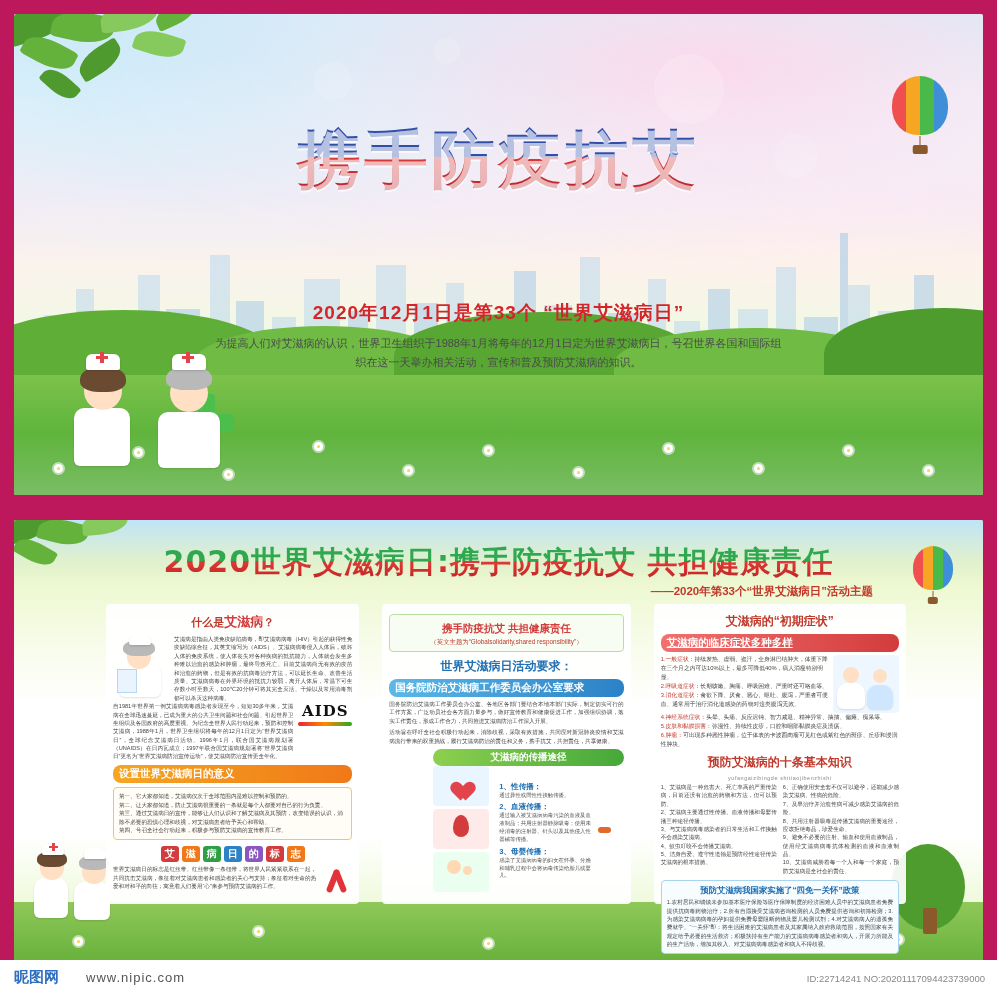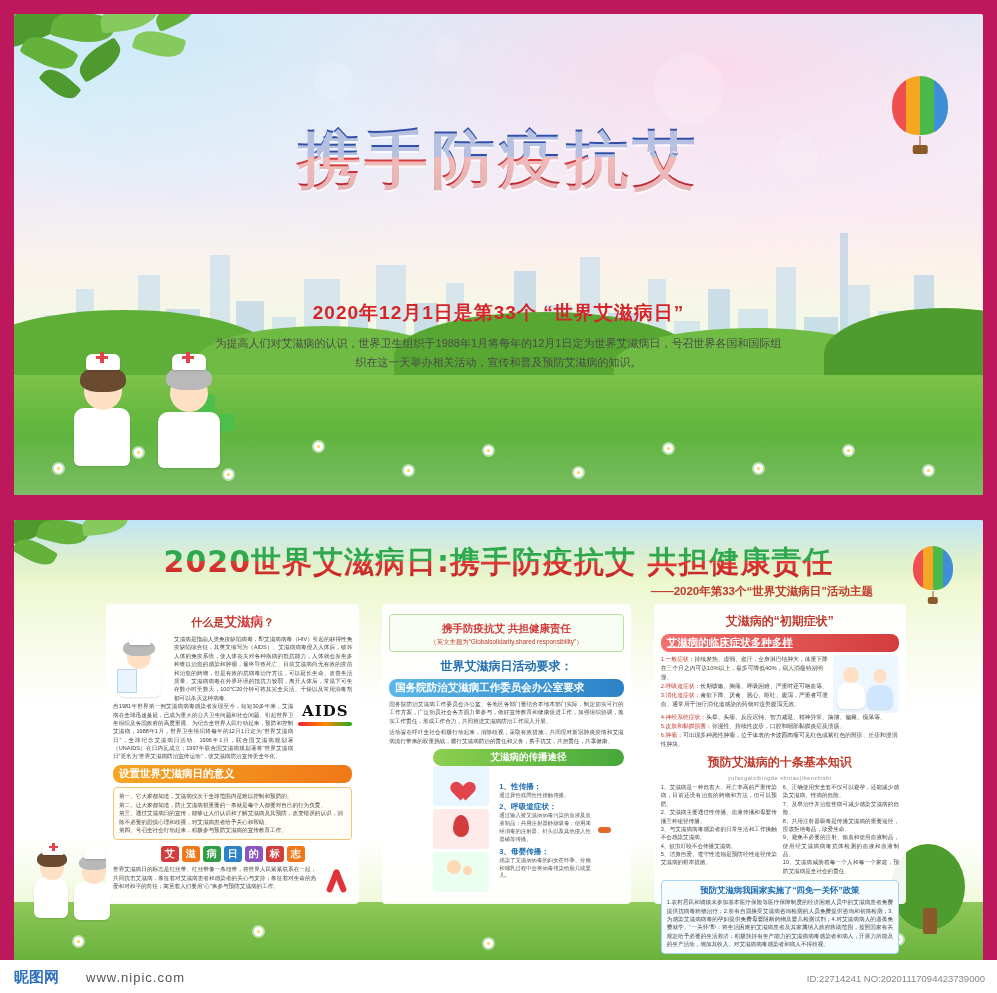--- a/index.html
+++ b/index.html
@@ -364,21 +364,21 @@
                 <div style="position:absolute;left:14px;top:8px;width:14px;height:14px;border-radius:50%;background:#ffd9b3"></div>
                 <div style="position:absolute;left:30px;top:14px;width:9px;height:9px;border-radius:50%;background:#ffd9b3"></div>
               </div>
             </div>
             <div class="route-list">
               <div>
                 <div class="route-item"><span>1、</span><span>性传播：</span></div>
                 <div class="route-desc">通过异性或同性性接触传播。</div>
               </div>
               <div style="margin-top:3px">
-                <div class="route-item"><span>2、</span><span>呼吸道症状：</span></div>
+                <div class="route-item"><span>2、</span><span>血液传播：</span></div>
                 <div class="route-desc">通过输入被艾滋病病毒污染的血液及血液制品；共用注射器静脉吸毒；使用未经消毒的注射器、针头以及其他侵入性器械等传播。</div>
               </div>
               <div style="margin-top:3px">
                 <div class="route-item"><span>3、</span><span>母婴传播：</span></div>
                 <div class="route-desc">感染了艾滋病病毒的妇女在怀孕、分娩和哺乳过程中会将病毒传染给胎儿或婴儿。</div>
               </div>
             </div>
             <div style="flex:none;width:26px">
               <div style="writing-mode:vertical-rl;font-size:6px;color:#fff;background:#e06a2a;border-radius:4px;padding:3px 2px;text-align:center">传播途径</div>
             </div>

